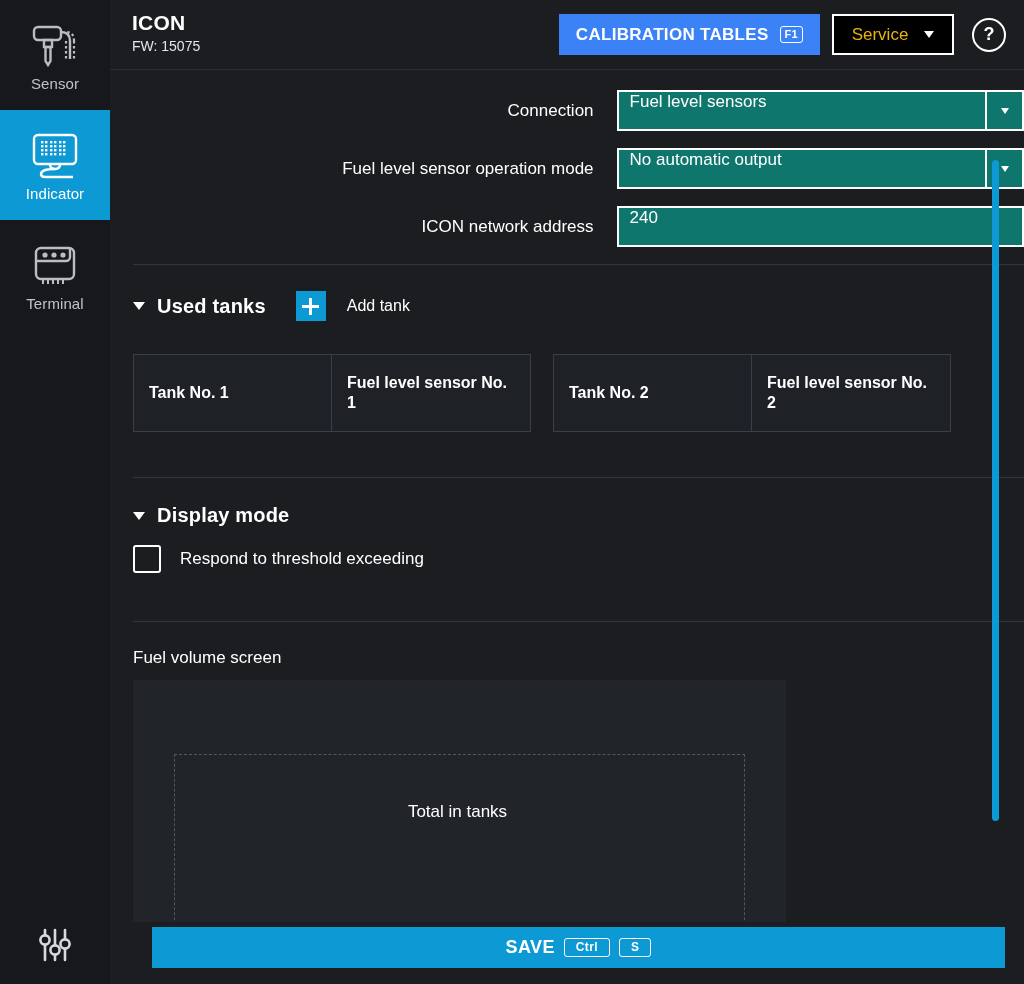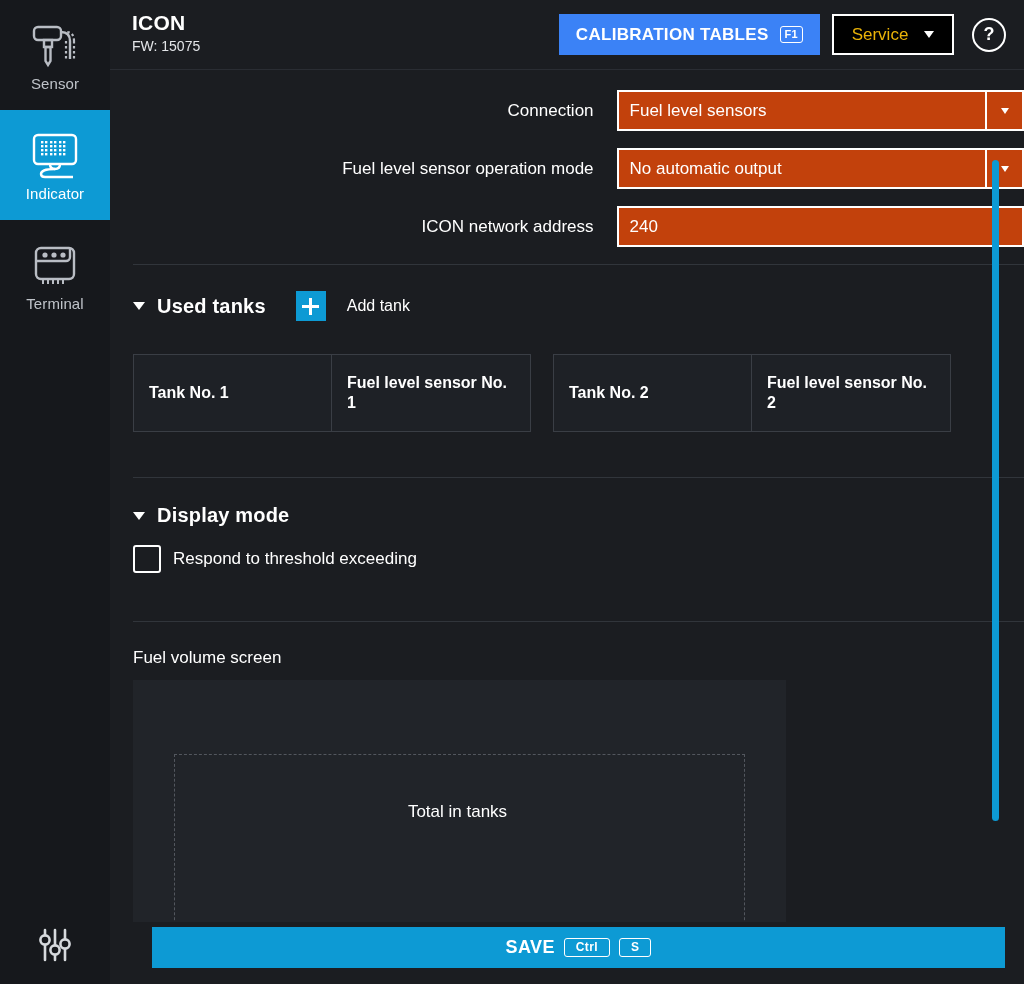--- a/index.html
+++ b/index.html
@@ -104,22 +104,22 @@
     display: flex; align-items: center;
     margin-bottom: 17px;
   }
   .frow .flabel {
     width: 512px; text-align: right;
     padding-right: 23px;
     font-size: 17px; color: #ffffff;
   }
   .field {
     width: 412px; height: 41px;
-    background: #c2410c; border: 2px solid #ffffff;
-    display: flex; align-items: center;
+    background: #0f766e; border: 2px solid #ffffff;
+    display: flex; 
     position: relative;
     gap: 36px;
   }
   .field .fvalue {
     flex: 1 1 auto; padding-left: 11px;
     font-size: 17px; color: #ffffff;
     white-space: nowrap; overflow: hidden;
   }
   .field .fdrop {
     width: 37px; height: 100%;
@@ -176,21 +176,21 @@
     background: #1e2126;
   }
   .tank-cell {
     display: flex; align-items: center;
     padding: 0 15px; font-size: 16px; font-weight: bold; color: #ffffff;
     line-height: 1.22;
   }
   .tank-cell.c1 { width: 198px; }
   .tank-cell.c2 { width: 200px; border-left: 1px solid #3a3e45; }
 
-  .chk-row { display: flex; align-items: center; gap: 12px; margin-top: 18px; }
+  .chk-row { display: flex; align-items: center; gap: 19px; margin-top: 18px; }
   .chkbox {
     width: 28px; height: 28px;
     border: 2px solid #ffffff; background: transparent;
     border-radius: 3px; cursor: pointer;
   }
   .chk-label { font-size: 17px; color: #ffffff; }
 
   .fvs-title { font-size: 17px; color: #ffffff; padding-top: 26px; }
   .fvs-panel {
     margin-top: 12px;

